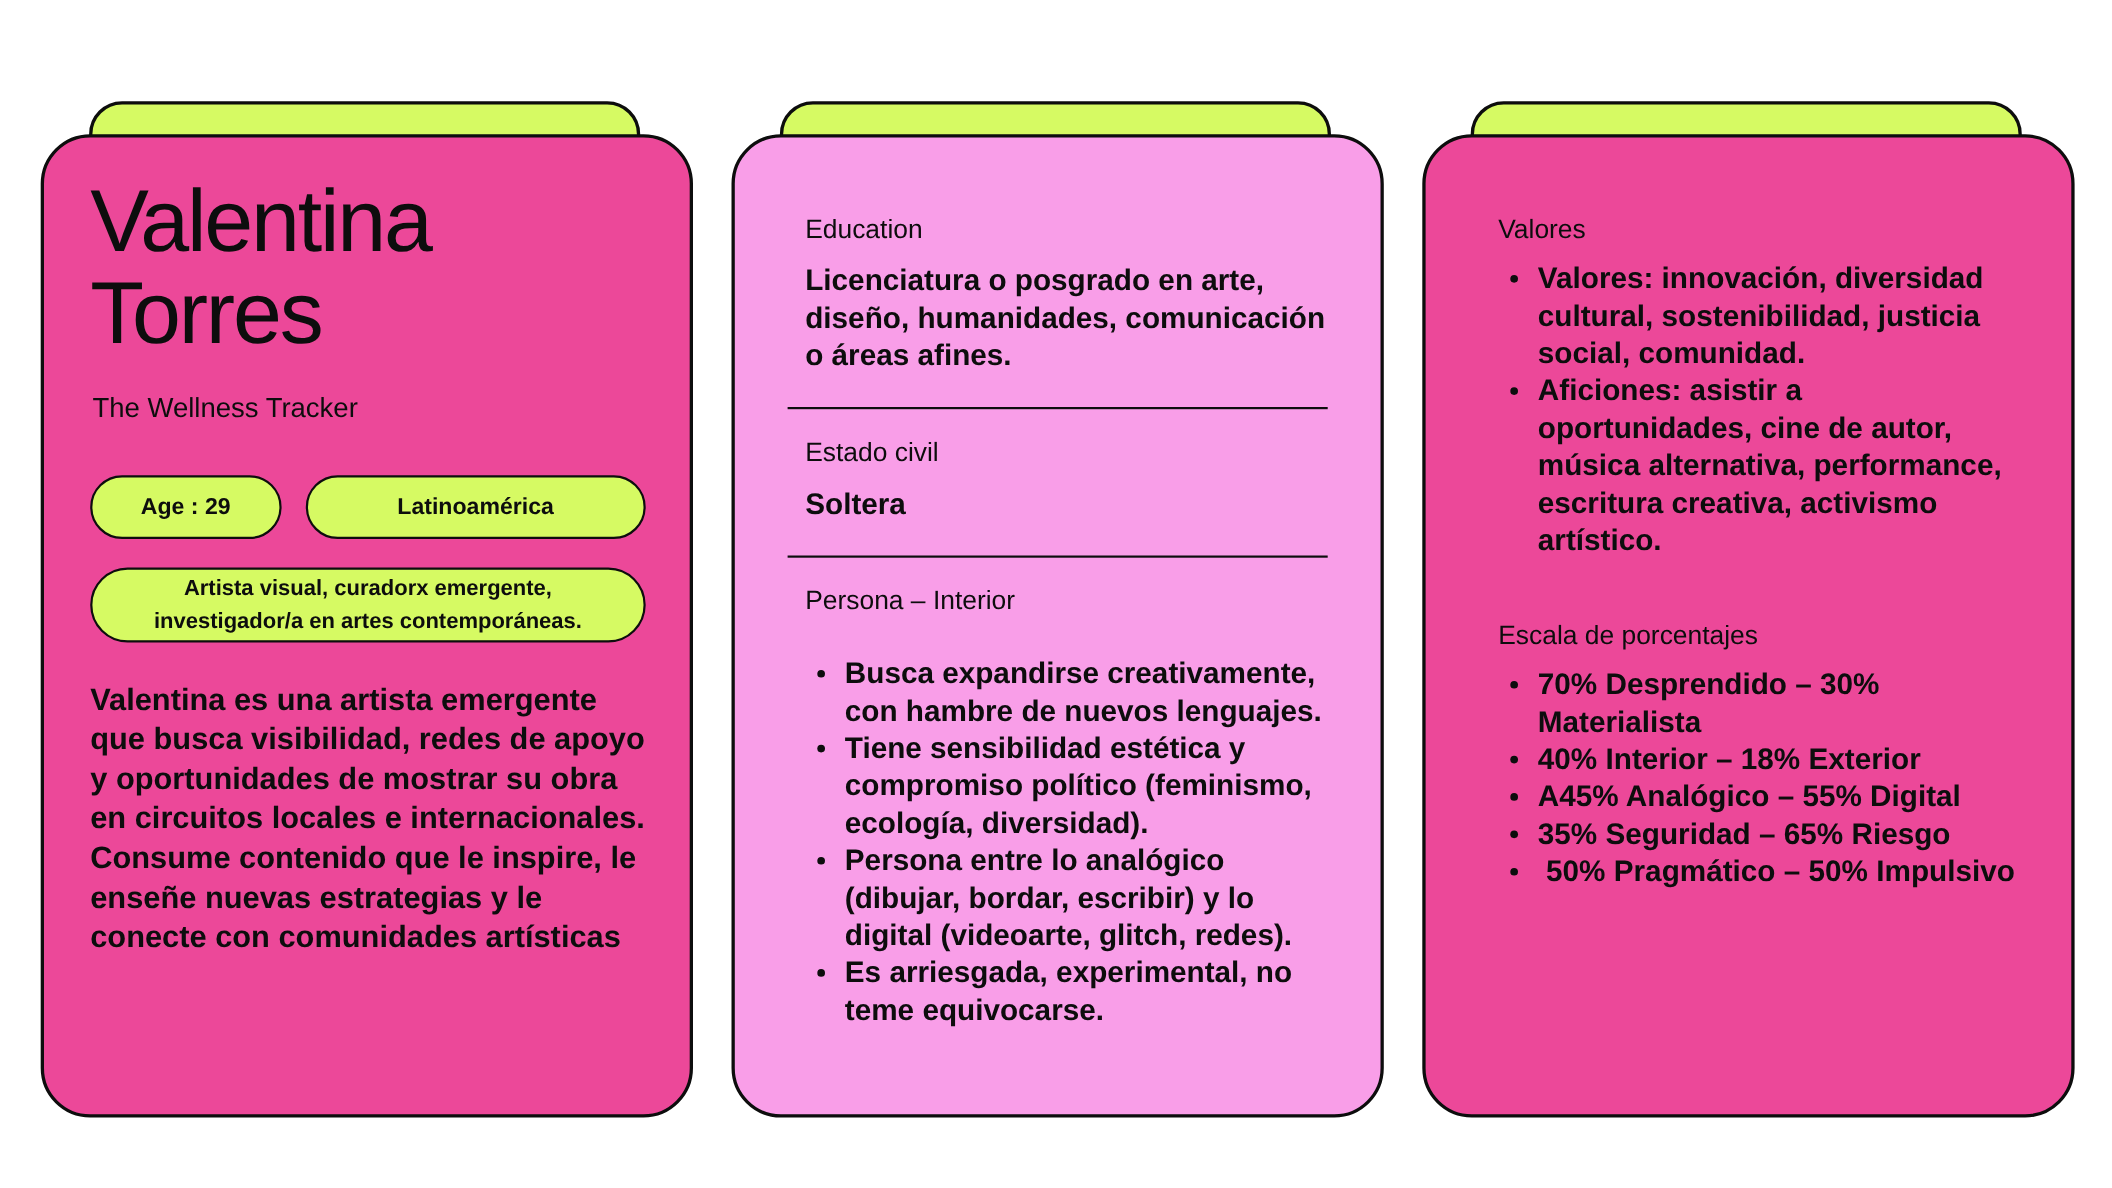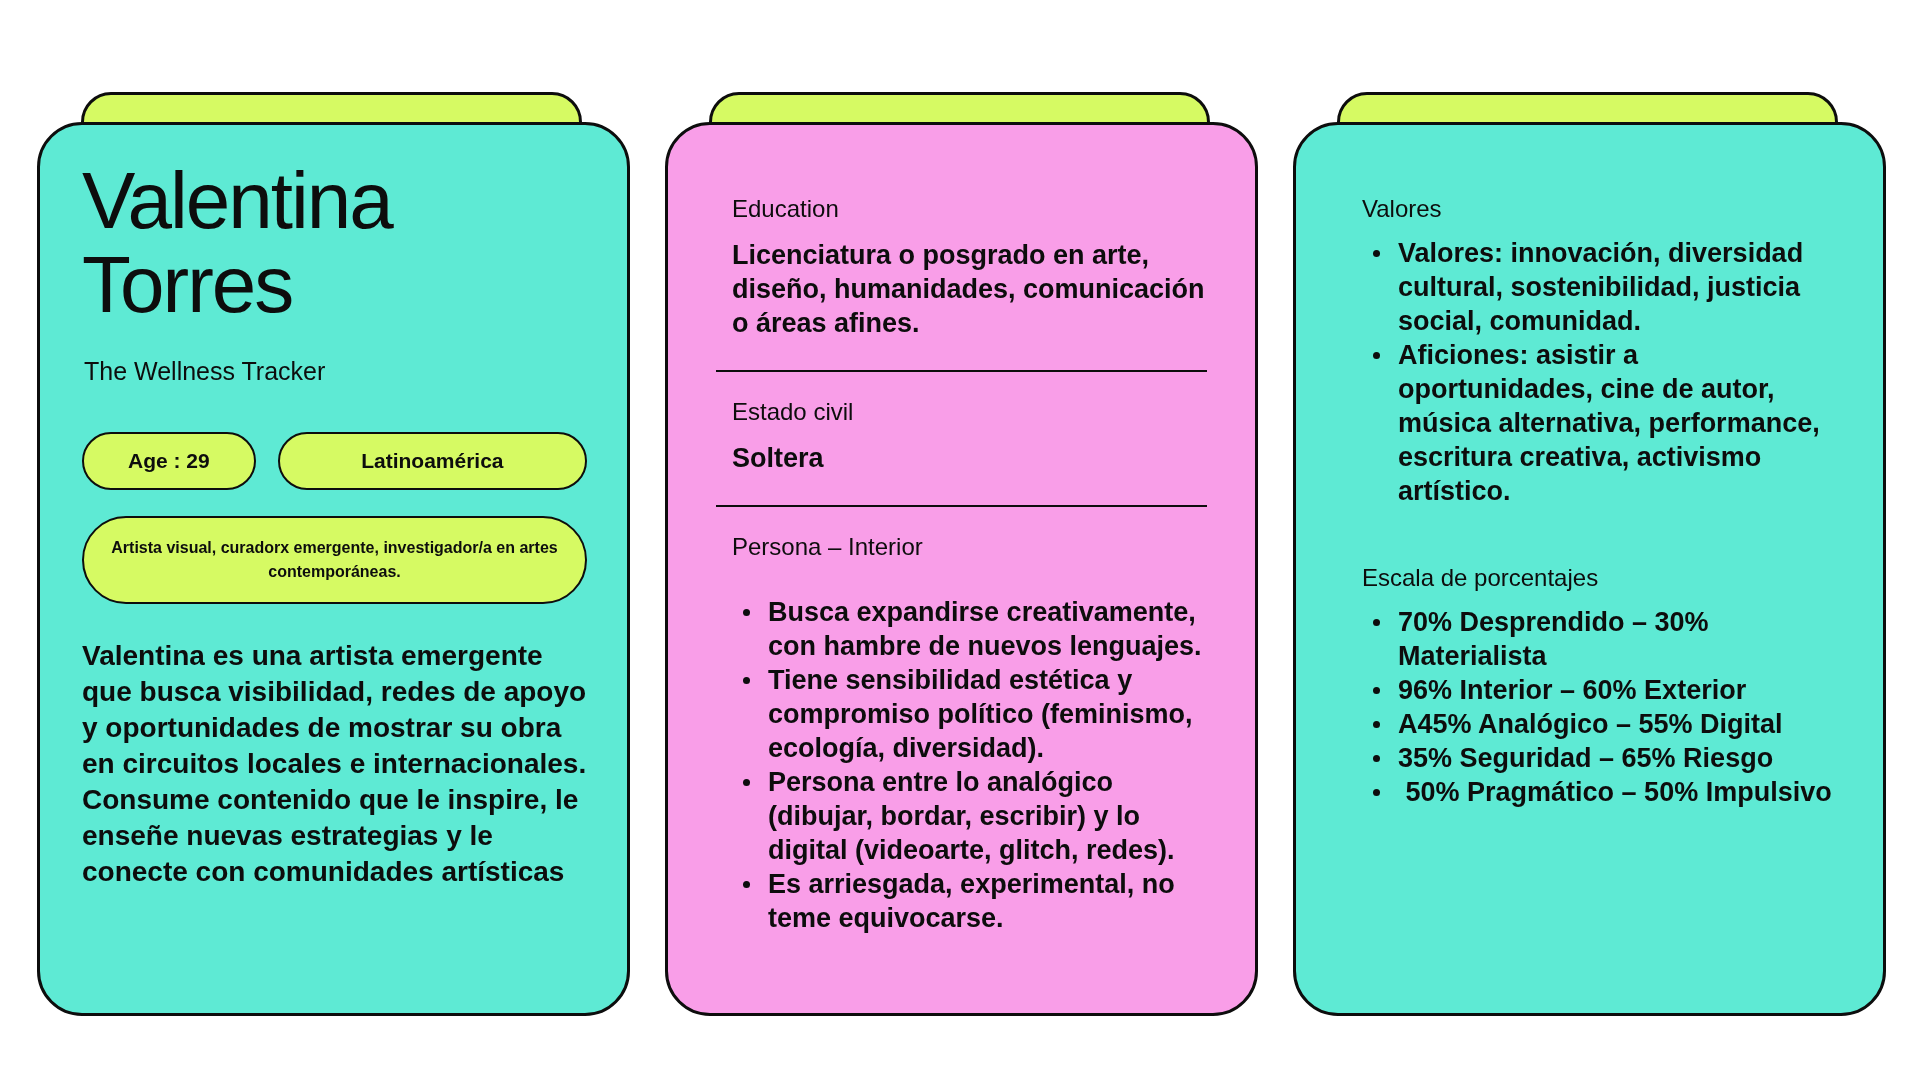--- a/index.html
+++ b/index.html
@@ -18,21 +18,21 @@
     padding:122px 34px 0 37px;
   }
   .card-wrap{position:relative;flex:1;height:894px;}
   .tab{
     position:absolute;top:-30px;left:44px;right:48px;height:95px;
     background:var(--lime);border:3px solid var(--ink);
     border-radius:30px 30px 0 0;
   }
   .card{
     position:relative;height:100%;
-    background:#5eead4;border:3px solid var(--ink);border-radius:45px;
+    background:#ec4899;border:3px solid var(--ink);border-radius:45px;
     overflow:hidden;
   }
   .card--pink{background:var(--pink);}
 
   
   .card--profile{padding:34px 40px 0 42px;}
   .name{
     margin:0;font-size:80px;font-weight:500;line-height:1.05;
     letter-spacing:-2px;
   }
@@ -40,22 +40,22 @@
   .tag-row{display:flex;gap:22px;margin-top:46px;}
   .tag{
     background:var(--lime);border:2.5px solid var(--ink);border-radius:999px;
     font-weight:700;font-size:21px;
     display:flex;align-items:center;justify-content:center;
     height:58px;
   }
   .tag--age{padding:0 44px;}
   .tag--region{flex:1;}
   .tag--role{
-    margin-top:26px;height:88px;border-radius:44px;
-    font-size:16px;line-height:1.5;text-align:center;padding:0 24px;
+    margin-top:26px;height:68px;border-radius:44px;
+    font-size:20px;line-height:1.5;text-align:center;padding:0 24px;
   }
   .description{
     margin:34px 0 0 0;font-size:28px;font-weight:700;line-height:36px;
   }
 
   
   .card--details{padding:70px 48px 0;}
   .card--values{padding:70px 50px 0;}
   .label{margin:0 0 0 16px;font-size:24px;font-weight:400;line-height:1.2;}
   .bold-body{
@@ -137,21 +137,21 @@
         <ul class="bullets bullets--tight">
           <li>Valores: innovación, diversidad cultural, sostenibilidad, justicia social, comunidad.</li>
           <li>Aficiones: asistir a oportunidades, cine de autor, música alternativa, performance, escritura creativa, activismo artístico.</li>
         </ul>
       </div>
 
       <div class="section section--spaced">
         <div class="label">Escala de porcentajes</div>
         <ul class="bullets bullets--tight">
           <li>70% Desprendido – 30% Materialista</li>
-          <li>96% Interior – 60% Exterior</li>
+          <li>40% Interior – 18% Exterior</li>
           <li>A45% Analógico – 55% Digital</li>
           <li>35% Seguridad – 65% Riesgo</li>
           <li>&nbsp;50% Pragmático – 50% Impulsivo</li>
         </ul>
       </div>
 
     </div>
   </section>
 
 </main>

